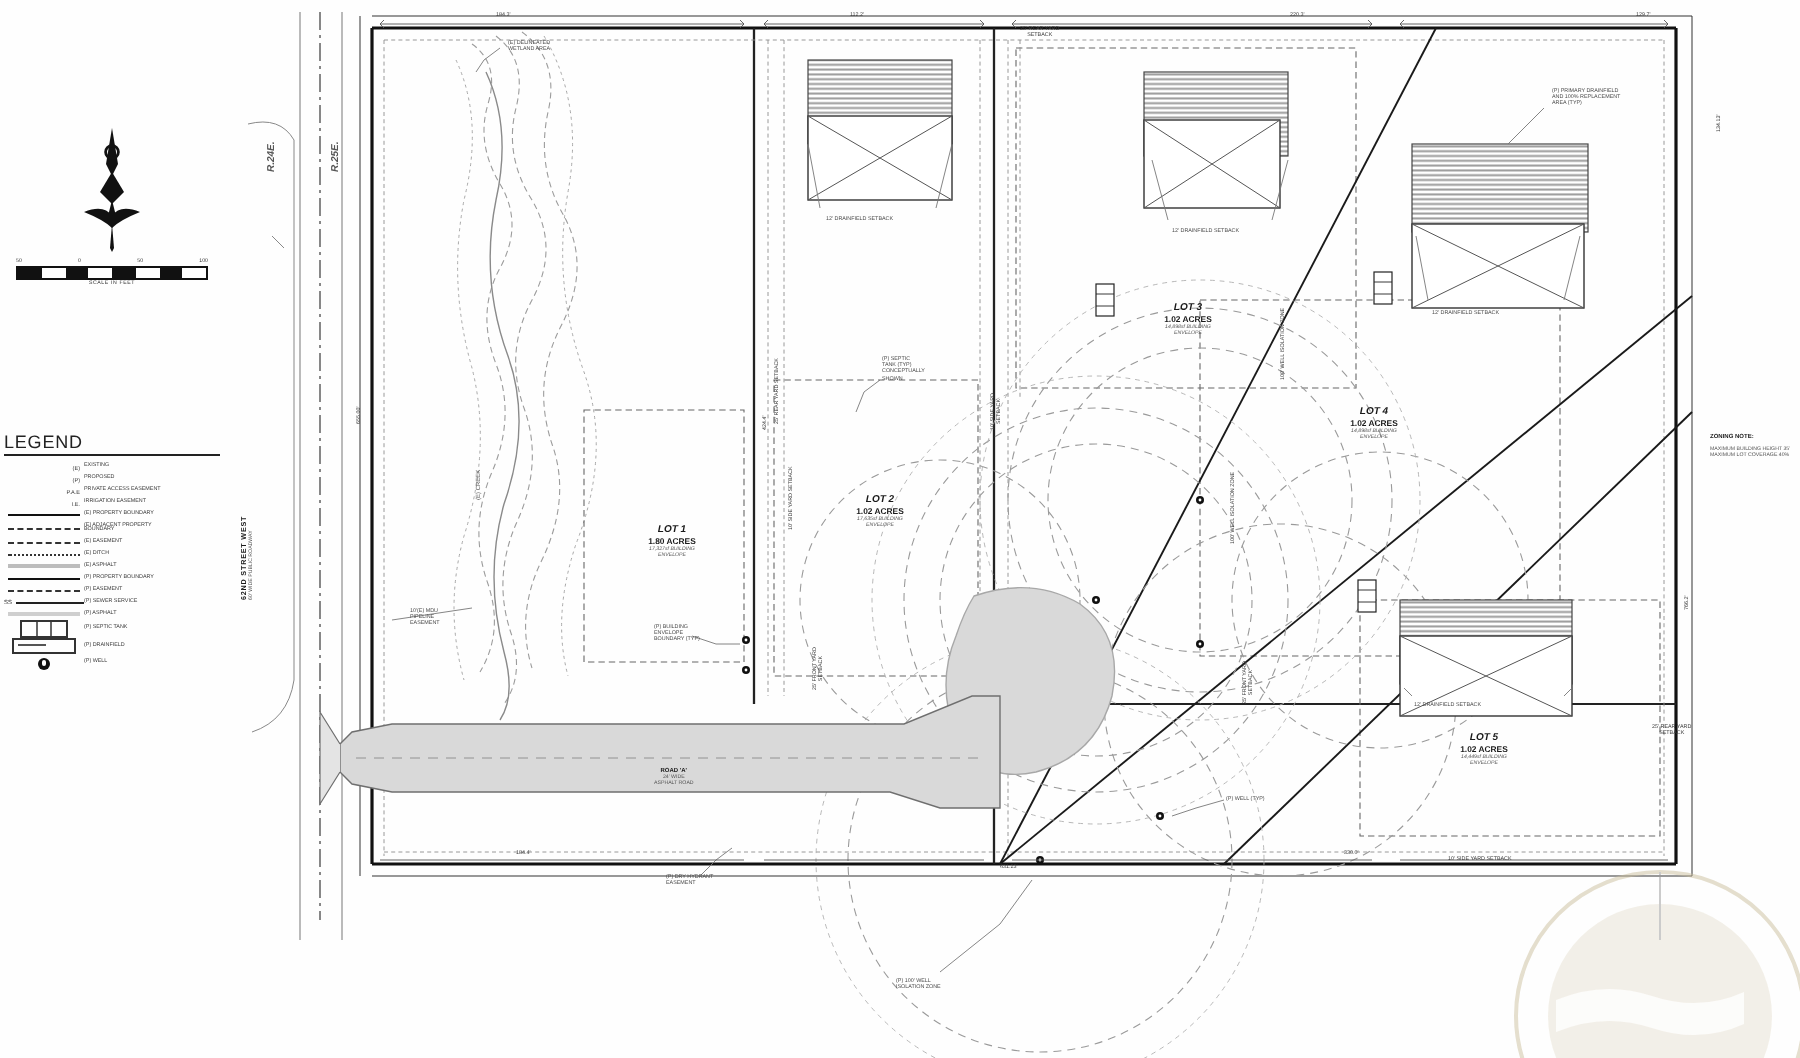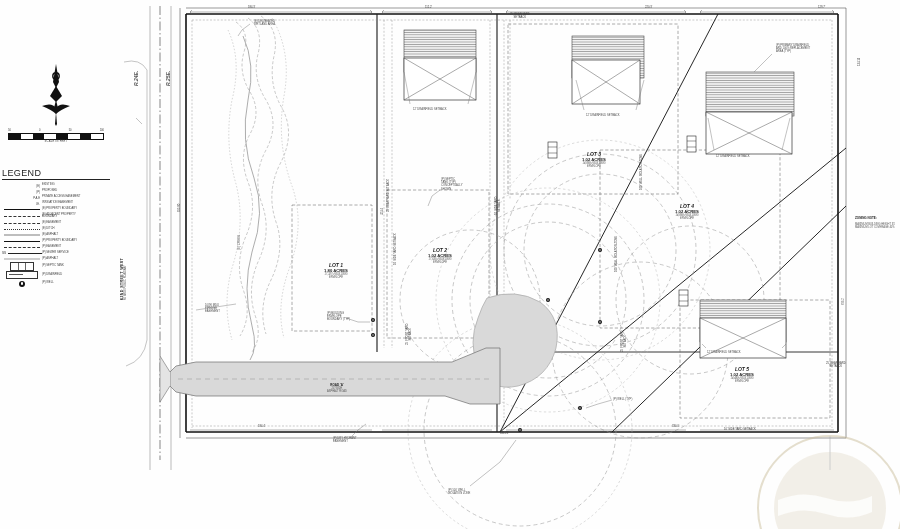--- a/index.html
+++ b/index.html
@@ -16,21 +16,21 @@
   .t25{font-size:3.0px;}
   .t3{font-size:3.6px;}
   .t35{font-size:4.2px;}
   .t4{font-size:5.0px;}
   .b{font-weight:bold;}
   .i{font-style:italic;}
   .grey{color:#555;}
   .rot90{transform:rotate(-90deg);transform-origin:0 0;}
   
   #legendbox{position:absolute;left:2px;top:168px;width:108px;}
-  #legendbox .ltitle{font-size:9px;letter-spacing:.4px;color:#222;}
+  #legendbox .ltitle{font-size:9px;letter-spacing:.4px;color:#222;margin-top:48px;}
   .lrow{display:flex;align-items:center;height:5.4px;margin-bottom:.6px;}
   .lsym{width:40px;flex:0 0 40px;display:flex;align-items:center;justify-content:center;height:5.4px;}
   .ltxt{font-size:2.7px;color:#3a3a3a;line-height:1.08;white-space:pre;}
   .swatch{width:36px;height:0;border-top:1px solid #222;}
   .swatch.thick{border-top:1.6px solid #111;}
   .swatch.dash{border-top:1px dashed #333;}
   .swatch.dashdot{border-top:1px dashed #333;}
   .swatch.dot{border-top:1px dotted #333;}
   .swatch.grey{border-top:2.2px solid #bdbdbd;}
   .swatch.grey2{border-top:2.6px solid #cfcfcf;}

